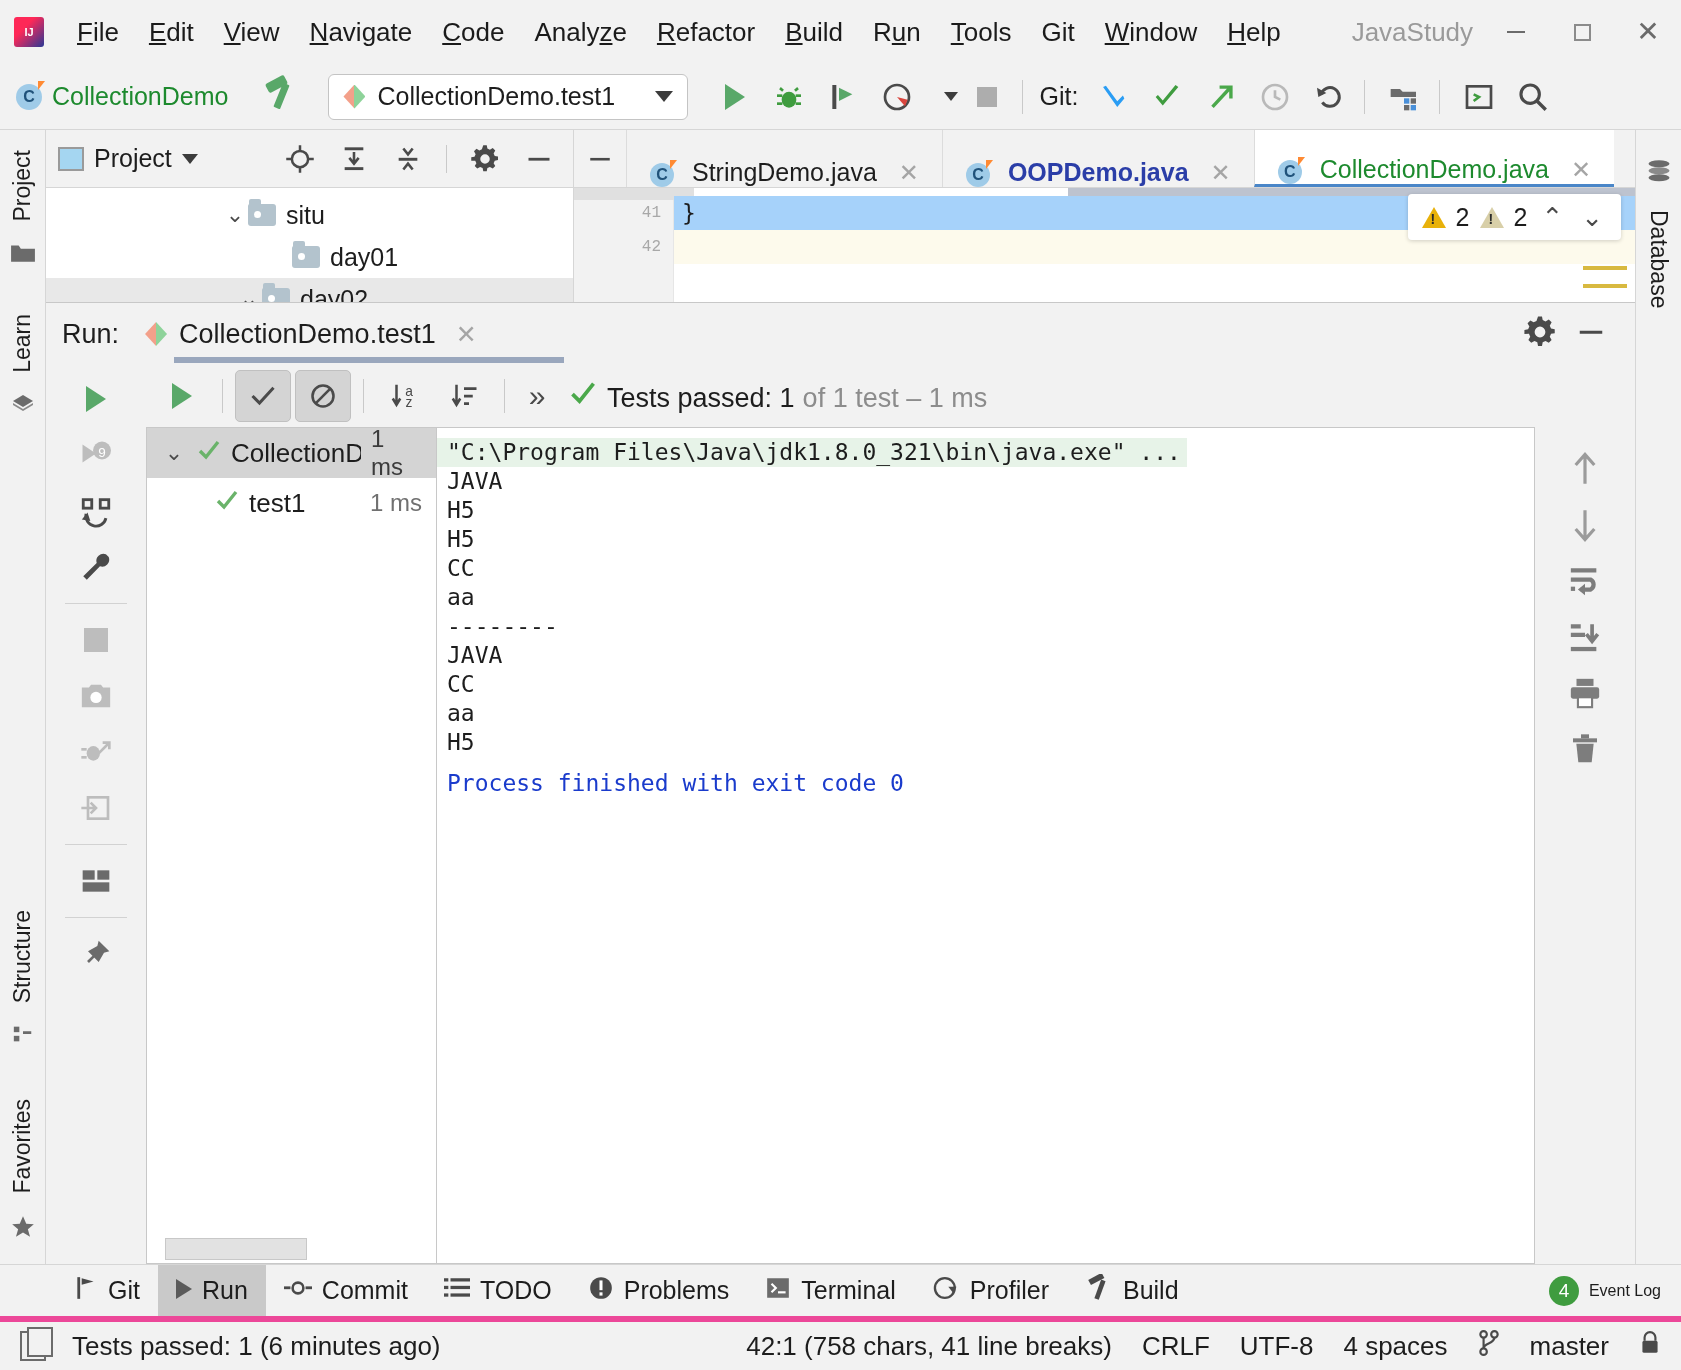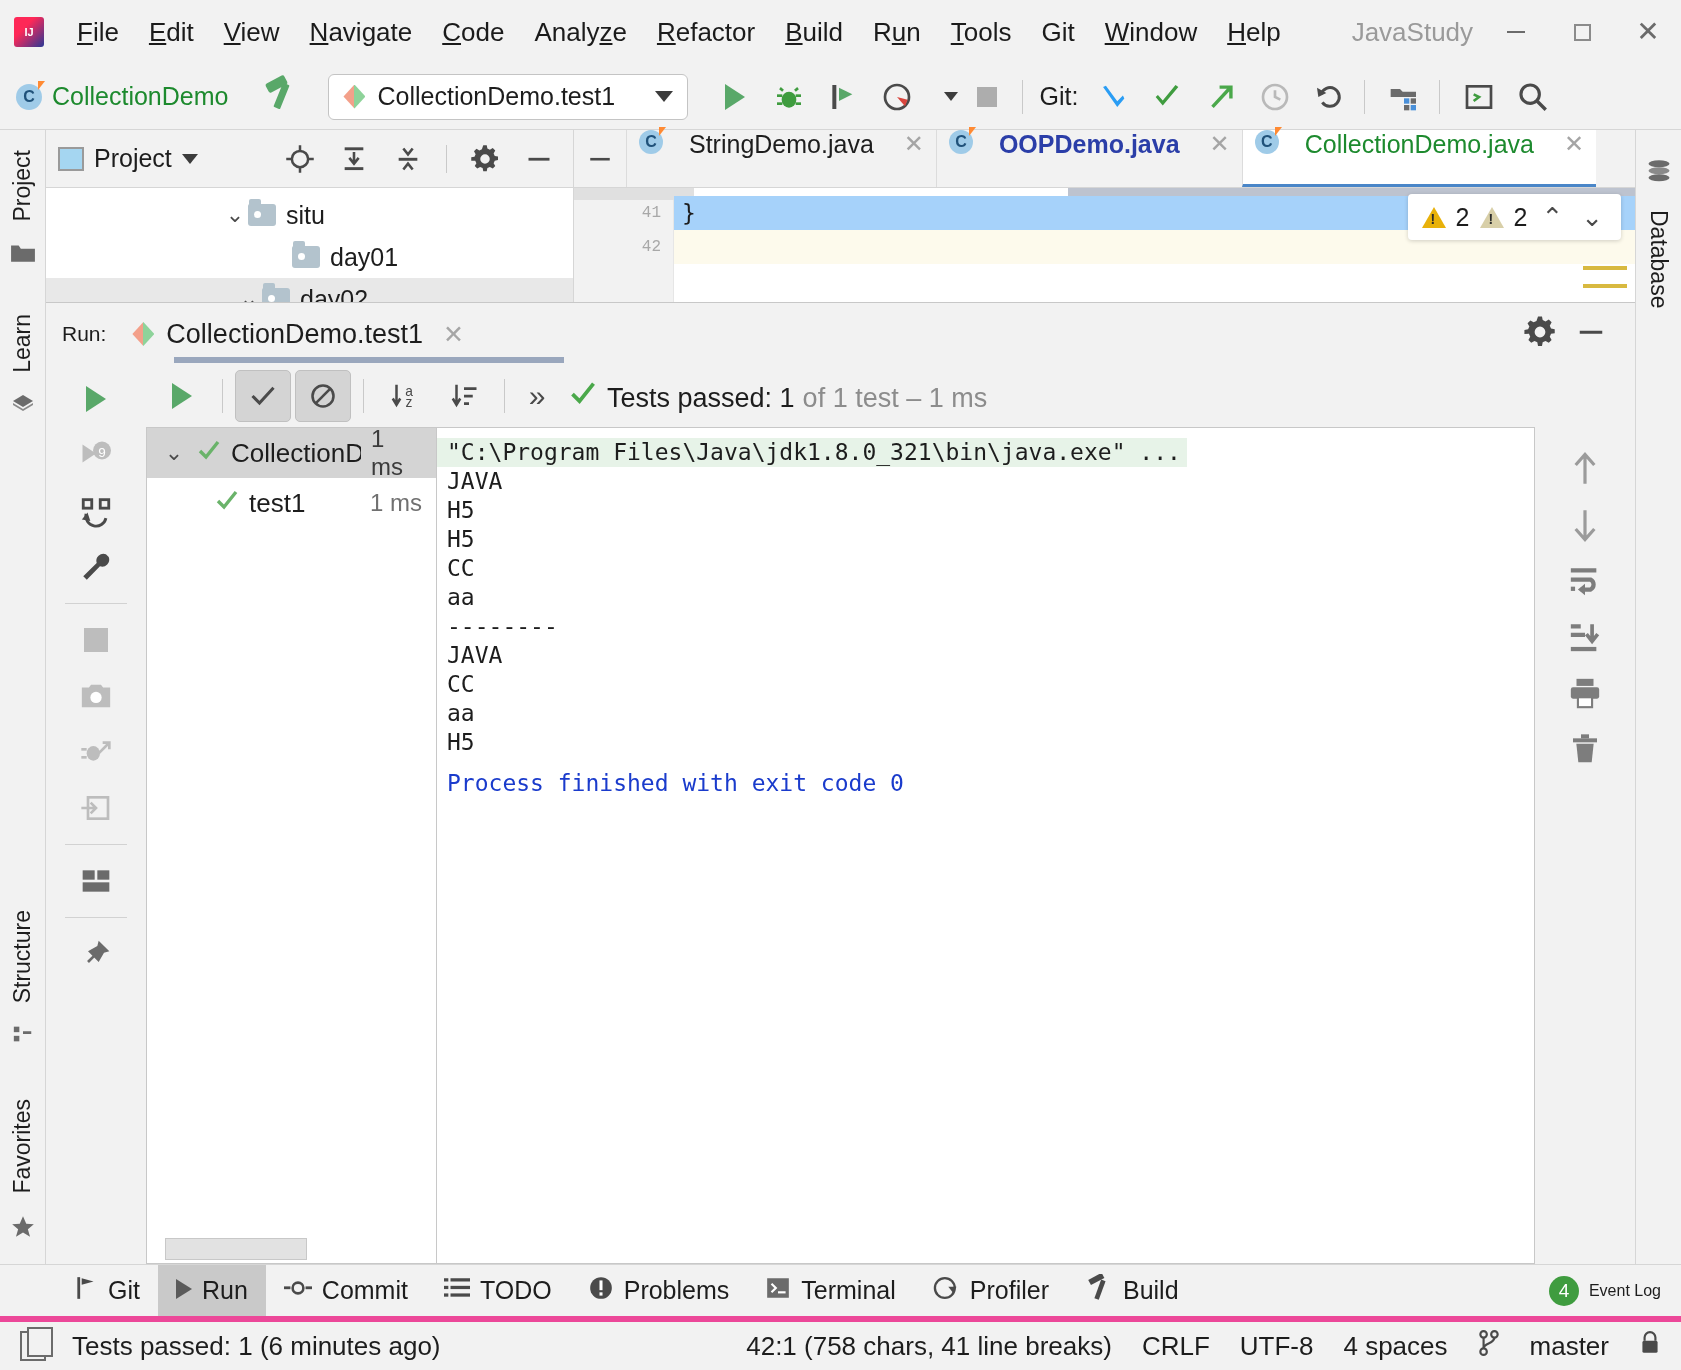--- a/index.html
+++ b/index.html
@@ -217,21 +217,21 @@
   .folder::after {
     content: ""; position: absolute; left: 6px; top: 7px;
     width: 7px; height: 7px; border-radius: 50%; background: #fff;
   }
 
   .editorpanel { flex: 1; display: flex; flex-direction: column; min-width: 0; background: #fff; }
   .tabbar { height: 58px; background: #f2f2f2; display: flex; align-items: stretch; flex: none;
             border-bottom: 1px solid #d6d6d6; }
   .tabbar-minus { width: 52px; display: flex; align-items: center; justify-content: center; }
   .tab {
-    display: flex; align-items: flex-start; gap: 26px; padding: 0 12px;
+    display: flex; align-items: flex-end; gap: 18px; padding: 0 23px;
     font-size: 25px; cursor: default; white-space: nowrap;
     border-left: 1px solid #dcdcdc;
   }
   .tab.active { background: #fff; border-bottom: 3px solid #4a86c8; }
   .tab .tabx { color: #a5a5a5; font-size: 24px; margin-left: 4px; }
   .tab-name.green { color: #1d8a2e; }
   .tab-name.blue  { color: #2b3ea8; font-weight: bold; }
 
   .editorarea { flex: 1; display: flex; position: relative; background: #fff; min-height: 0; }
   .gutter { width: 100px; background: #f2f2f2; flex: none; border-right: 1px solid #e6e6e6;
@@ -264,21 +264,21 @@
   .scrollthumb-h {
     position: absolute; left: 0; top: 0; height: 12px; background: #bdc3cf;
   }
   .marker-line { position: absolute; right: 8px; height: 4px; background: #d8b940; }
 
   
   .runpanel { flex: 1; display: flex; flex-direction: column; min-height: 0;
               border-top: 1px solid #c8c8c8; background: #f2f2f2; }
   .runhdr { height: 62px; display: flex; align-items: center; padding: 0 16px; flex: none;
             position: relative; }
-  .runhdr-label { font-size: 21px; margin-right: 26px; }
+  .runhdr-label { font-size: 27px; margin-right: 26px; }
   .runtab { display: flex; align-items: center; gap: 12px; font-size: 27px; }
   .runtab .tabx { color: #a5a5a5; font-size: 25px; margin-left: 8px; }
   .runhdr-right { margin-left: auto; display: flex; align-items: center; gap: 18px; }
   .tabunderline { position: absolute; left: 128px; bottom: 2px; width: 390px; height: 6px;
                   background: #9aa7bd; }
 
   .runbody { flex: 1; display: flex; min-height: 0; }
   .run-lstrip { width: 100px; flex: none; display: flex; flex-direction: column;
                 align-items: center; padding-top: 6px; gap: 0; }
   .rl-btn { width: 74px; height: 56px; display: flex; align-items: center; justify-content: center; }

